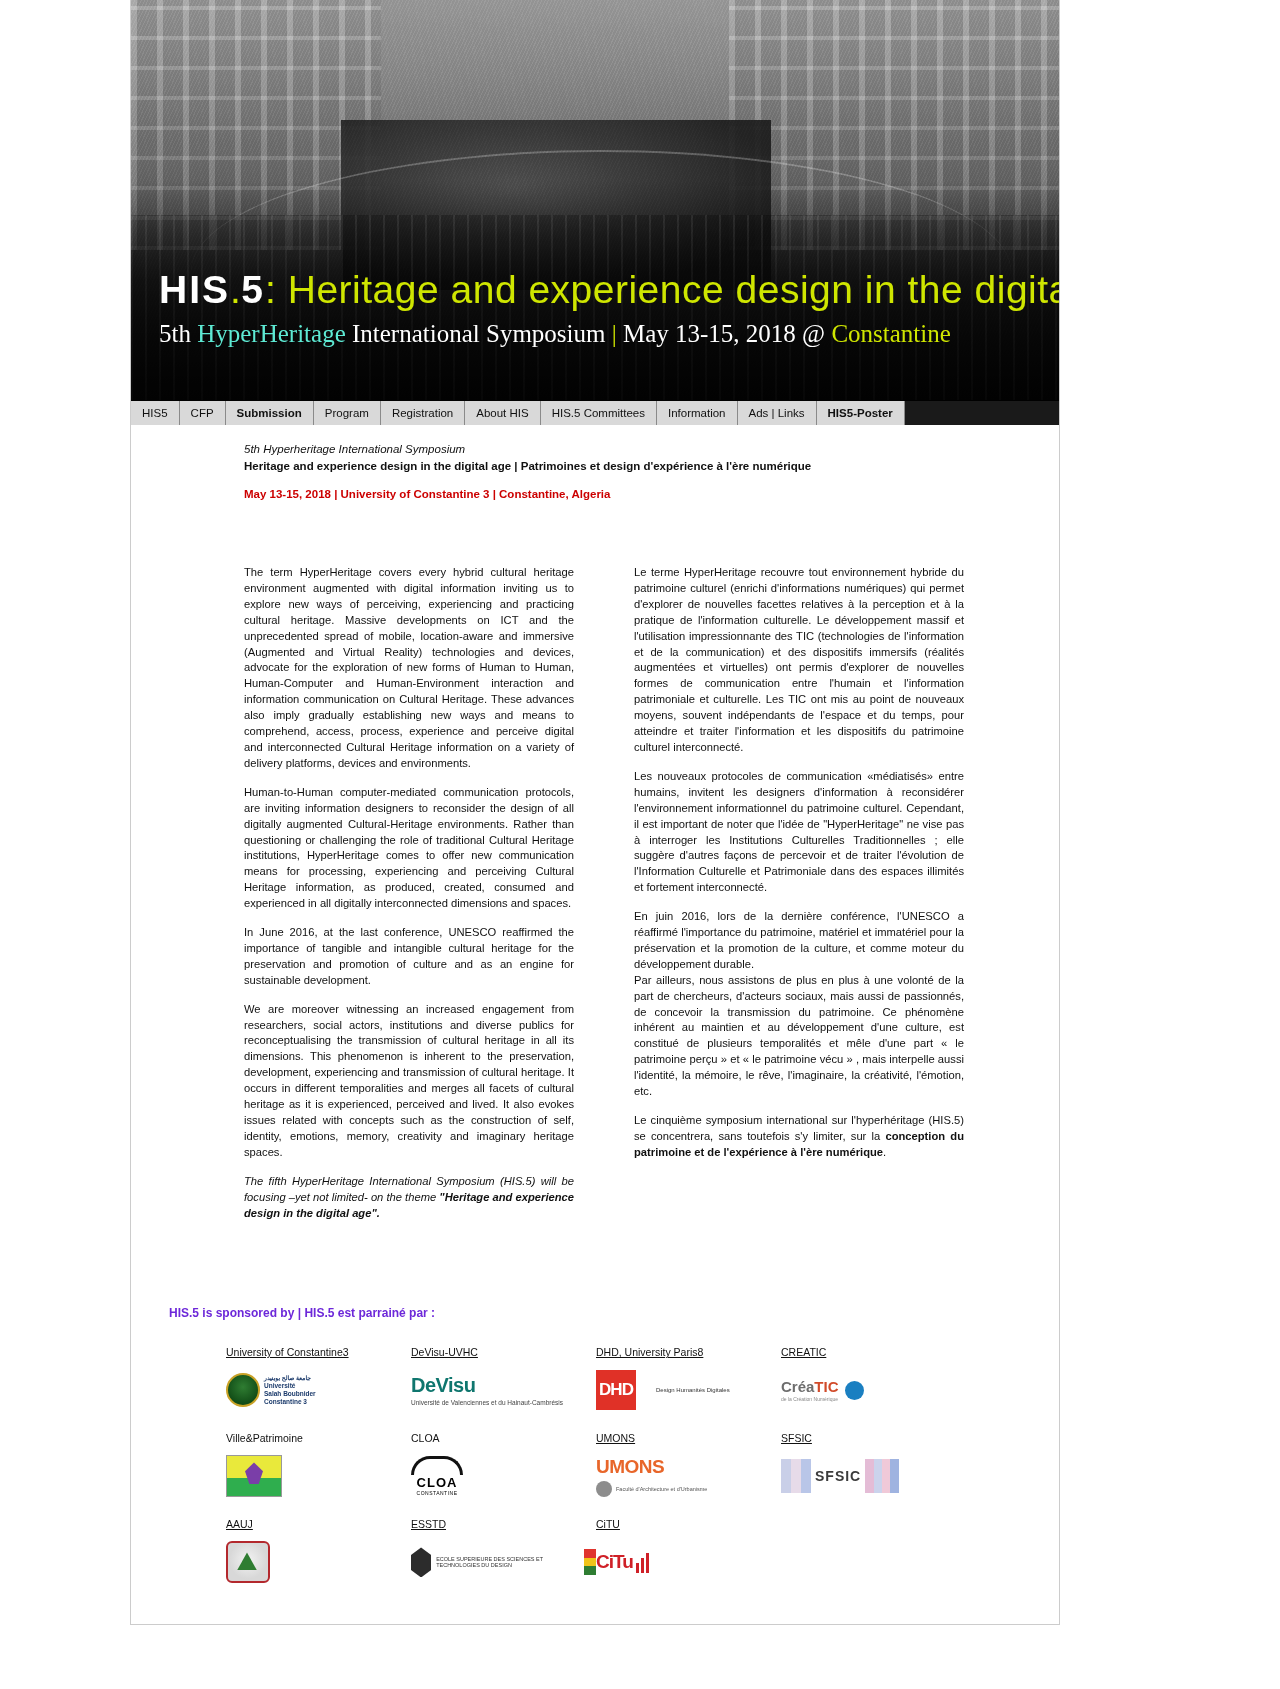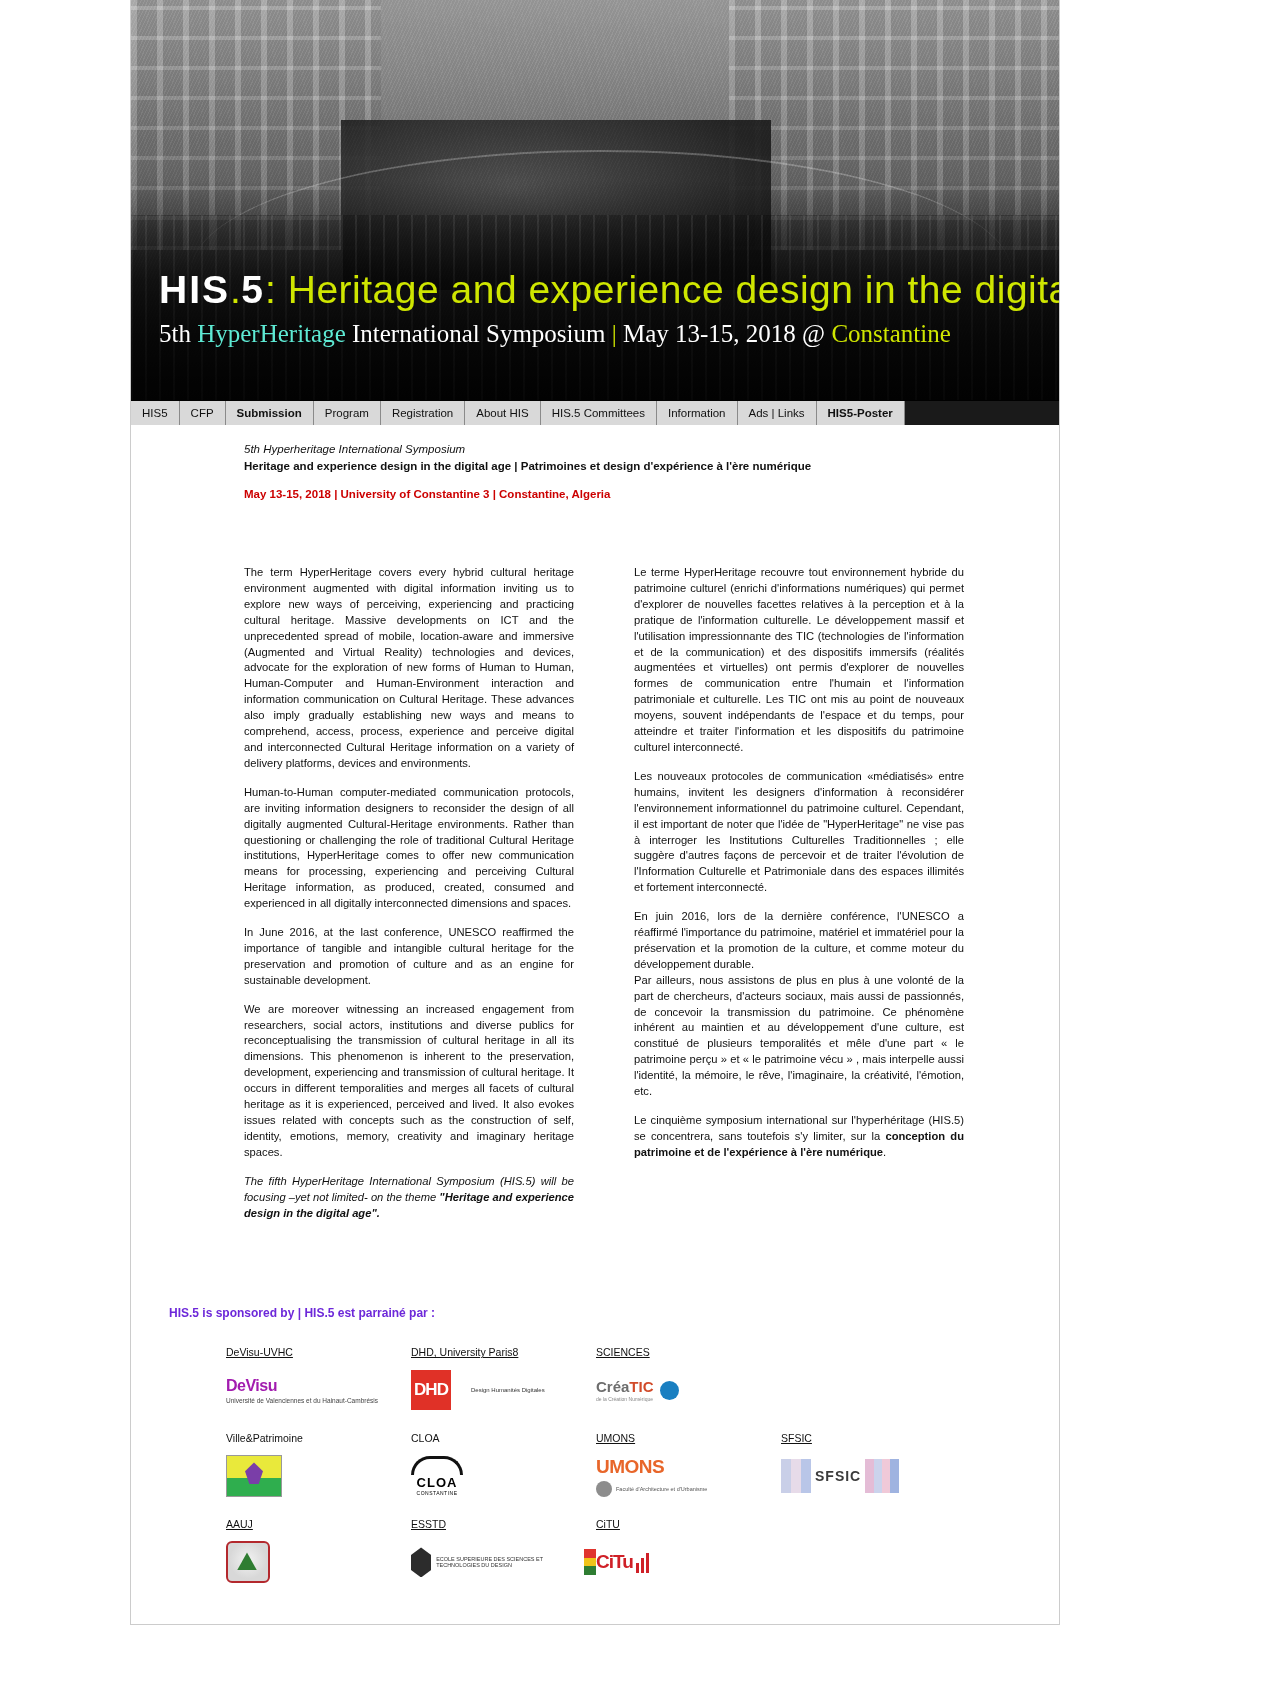--- a/index.html
+++ b/index.html
@@ -208,21 +208,21 @@
   .lg-uc3 { display:flex; align-items:center; gap:4px; }
   .lg-uc3 .seal {
     width: 30px; height: 30px; border-radius: 50%;
     background: radial-gradient(circle at 50% 40%, #2f7d32, #124d17 70%);
     border: 2px solid #c9a227;
   }
   .lg-uc3 .txt { font-size: 6.5px; line-height: 1.25; font-weight: bold; color: #1b3a6b; }
   .lg-uc3 .txt .ar { color: #1b3a6b; font-size: 6px; }
 
   .lg-devisu { text-align: left; }
-  .lg-devisu .d1 { font-size: 16px; font-weight: bold; color: #a21caf; letter-spacing: -0.5px; }
+  .lg-devisu .d1 { font-size: 20px; font-weight: bold; color: #0f766e; letter-spacing: -0.5px; }
   .lg-devisu .d2 { font-size: 6.5px; color: #444; line-height: 1.2; margin-top: 2px; }
 
   .lg-dhd { display:flex; align-items:center; gap:20px; }
   .lg-dhd .sq {
     width: 40px; height: 40px; background: #e03127;
     color: #fff; font-weight: bold; font-size: 17px;
     display:flex; align-items:center; justify-content:center;
     letter-spacing: -1px;
   }
   .lg-dhd .side { font-size: 6px; color:#333; line-height:1.1; }
@@ -371,20 +371,34 @@
           <p>Par ailleurs, nous assistons de plus en plus à une volonté de la part de chercheurs, d'acteurs sociaux, mais aussi de passionnés, de concevoir la transmission du patrimoine. Ce phénomène inhérent au maintien et au développement d'une culture, est constitué de plusieurs temporalités et mêle d'une part « le patrimoine perçu » et « le patrimoine vécu » , mais interpelle aussi l'identité,  la mémoire, le rêve, l'imaginaire, la créativité, l'émotion, etc.</p>
           <p><span>Le cinquième symposium international sur l'hyperhéritage (HIS.5) se concentrera, sans toutefois s'y limiter, sur la </span><b>conception du patrimoine et de l'expérience à l'ère numérique</b><span>.</span></p>
         </div>
       </div>
 
       <div class="sponsors-title">HIS.5 is sponsored by | HIS.5 est parrainé par :</div>
 
       <div class="sponsor-grid">
 
         <div class="sponsor-row">
+          <div class="sponsor-cell">
+            <span class="lbl">University of Constantine3</span>
+            <div class="logo-box">
+              <div class="lg-uc3">
+                <div class="seal"></div>
+                <div class="txt">
+                  <div class="ar">جامعة صالح بوبنيدر</div>
+                  <div>Université</div>
+                  <div>Salah Boubnider</div>
+                  <div>Constantine 3</div>
+                </div>
+              </div>
+            </div>
+          </div>
 
           <div class="sponsor-cell">
             <span class="lbl">DeVisu-UVHC</span>
             <div class="logo-box">
               <div class="lg-devisu">
                 <div class="d1">DeVisu</div>
                 <div class="d2">Université de Valenciennes et du Hainaut-Cambrésis</div>
               </div>
             </div>
           </div>
@@ -393,21 +407,21 @@
             <span class="lbl">DHD, University Paris8</span>
             <div class="logo-box">
               <div class="lg-dhd">
                 <div class="sq">DHD</div>
                 <div class="side">Design Humanités Digitales</div>
               </div>
             </div>
           </div>
 
           <div class="sponsor-cell">
-            <span class="lbl">SCIENCES</span>
+            <span class="lbl">CREATIC</span>
             <div class="logo-box">
               <div class="lg-creatic">
                 <div>
                   <span class="t">Créa</span><span class="t"><i>TIC</i></span>
                   <span class="sub">de la Création Numérique</span>
                 </div>
                 <div class="dot"></div>
               </div>
             </div>
           </div>

